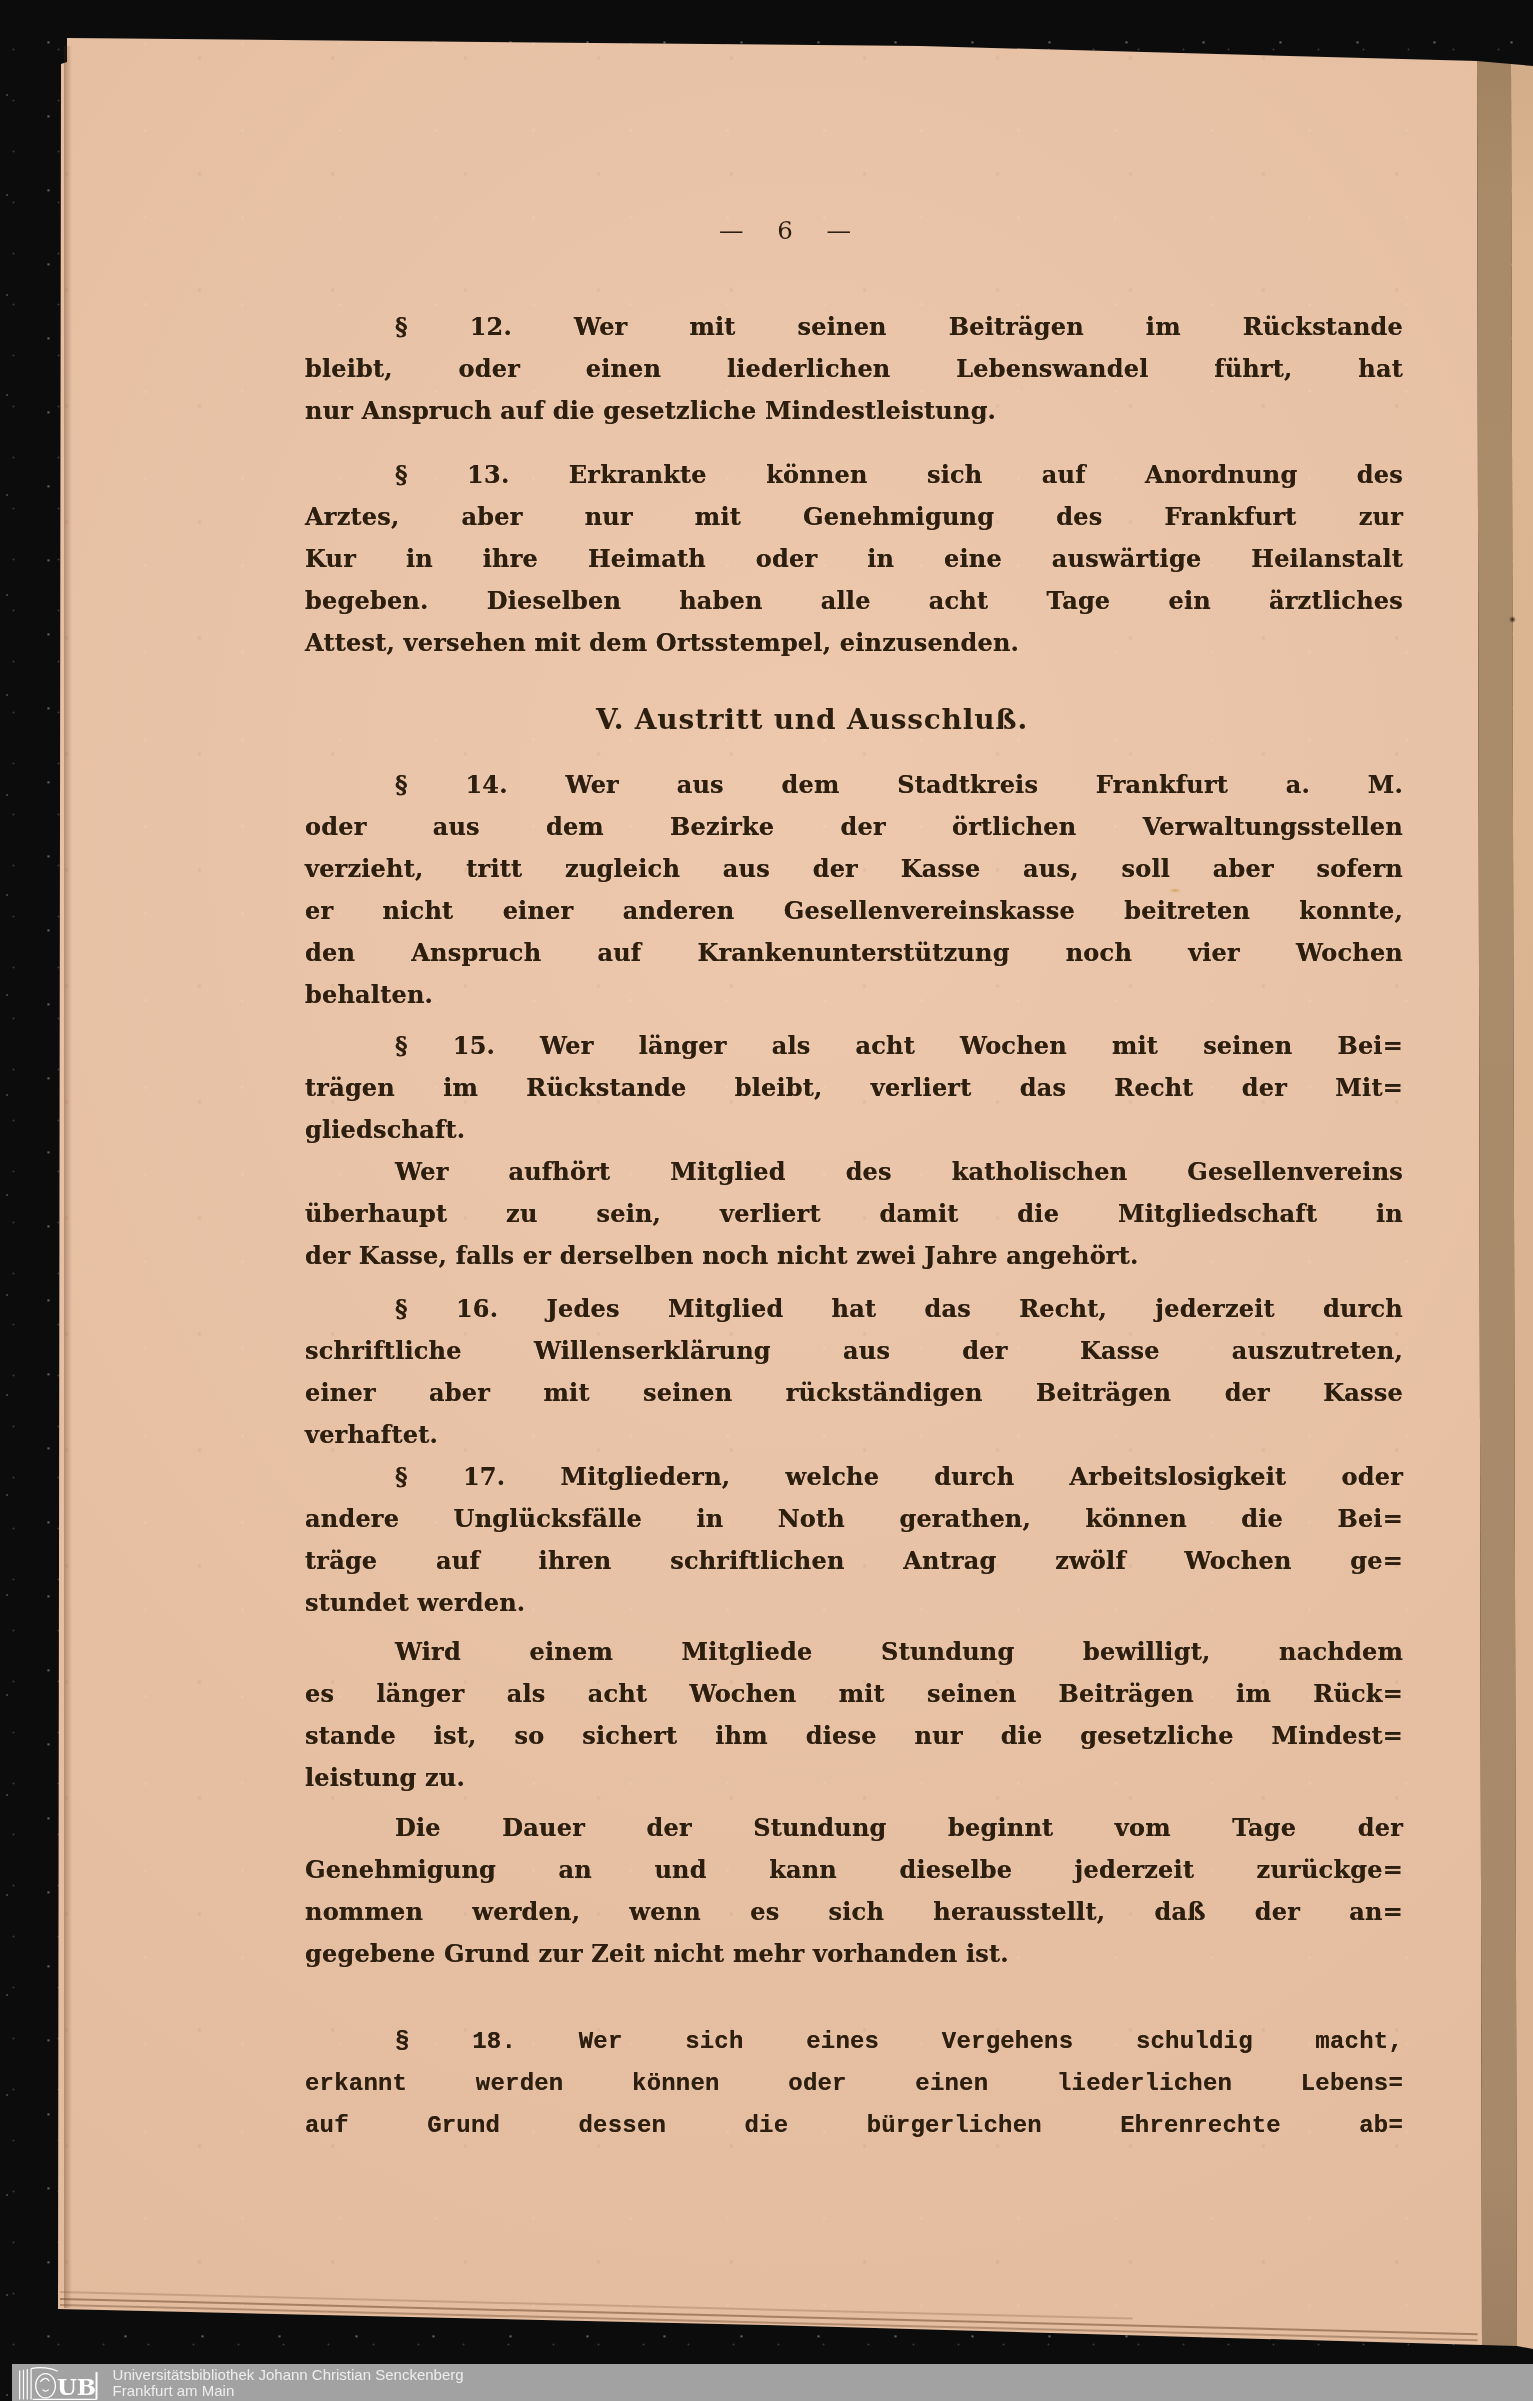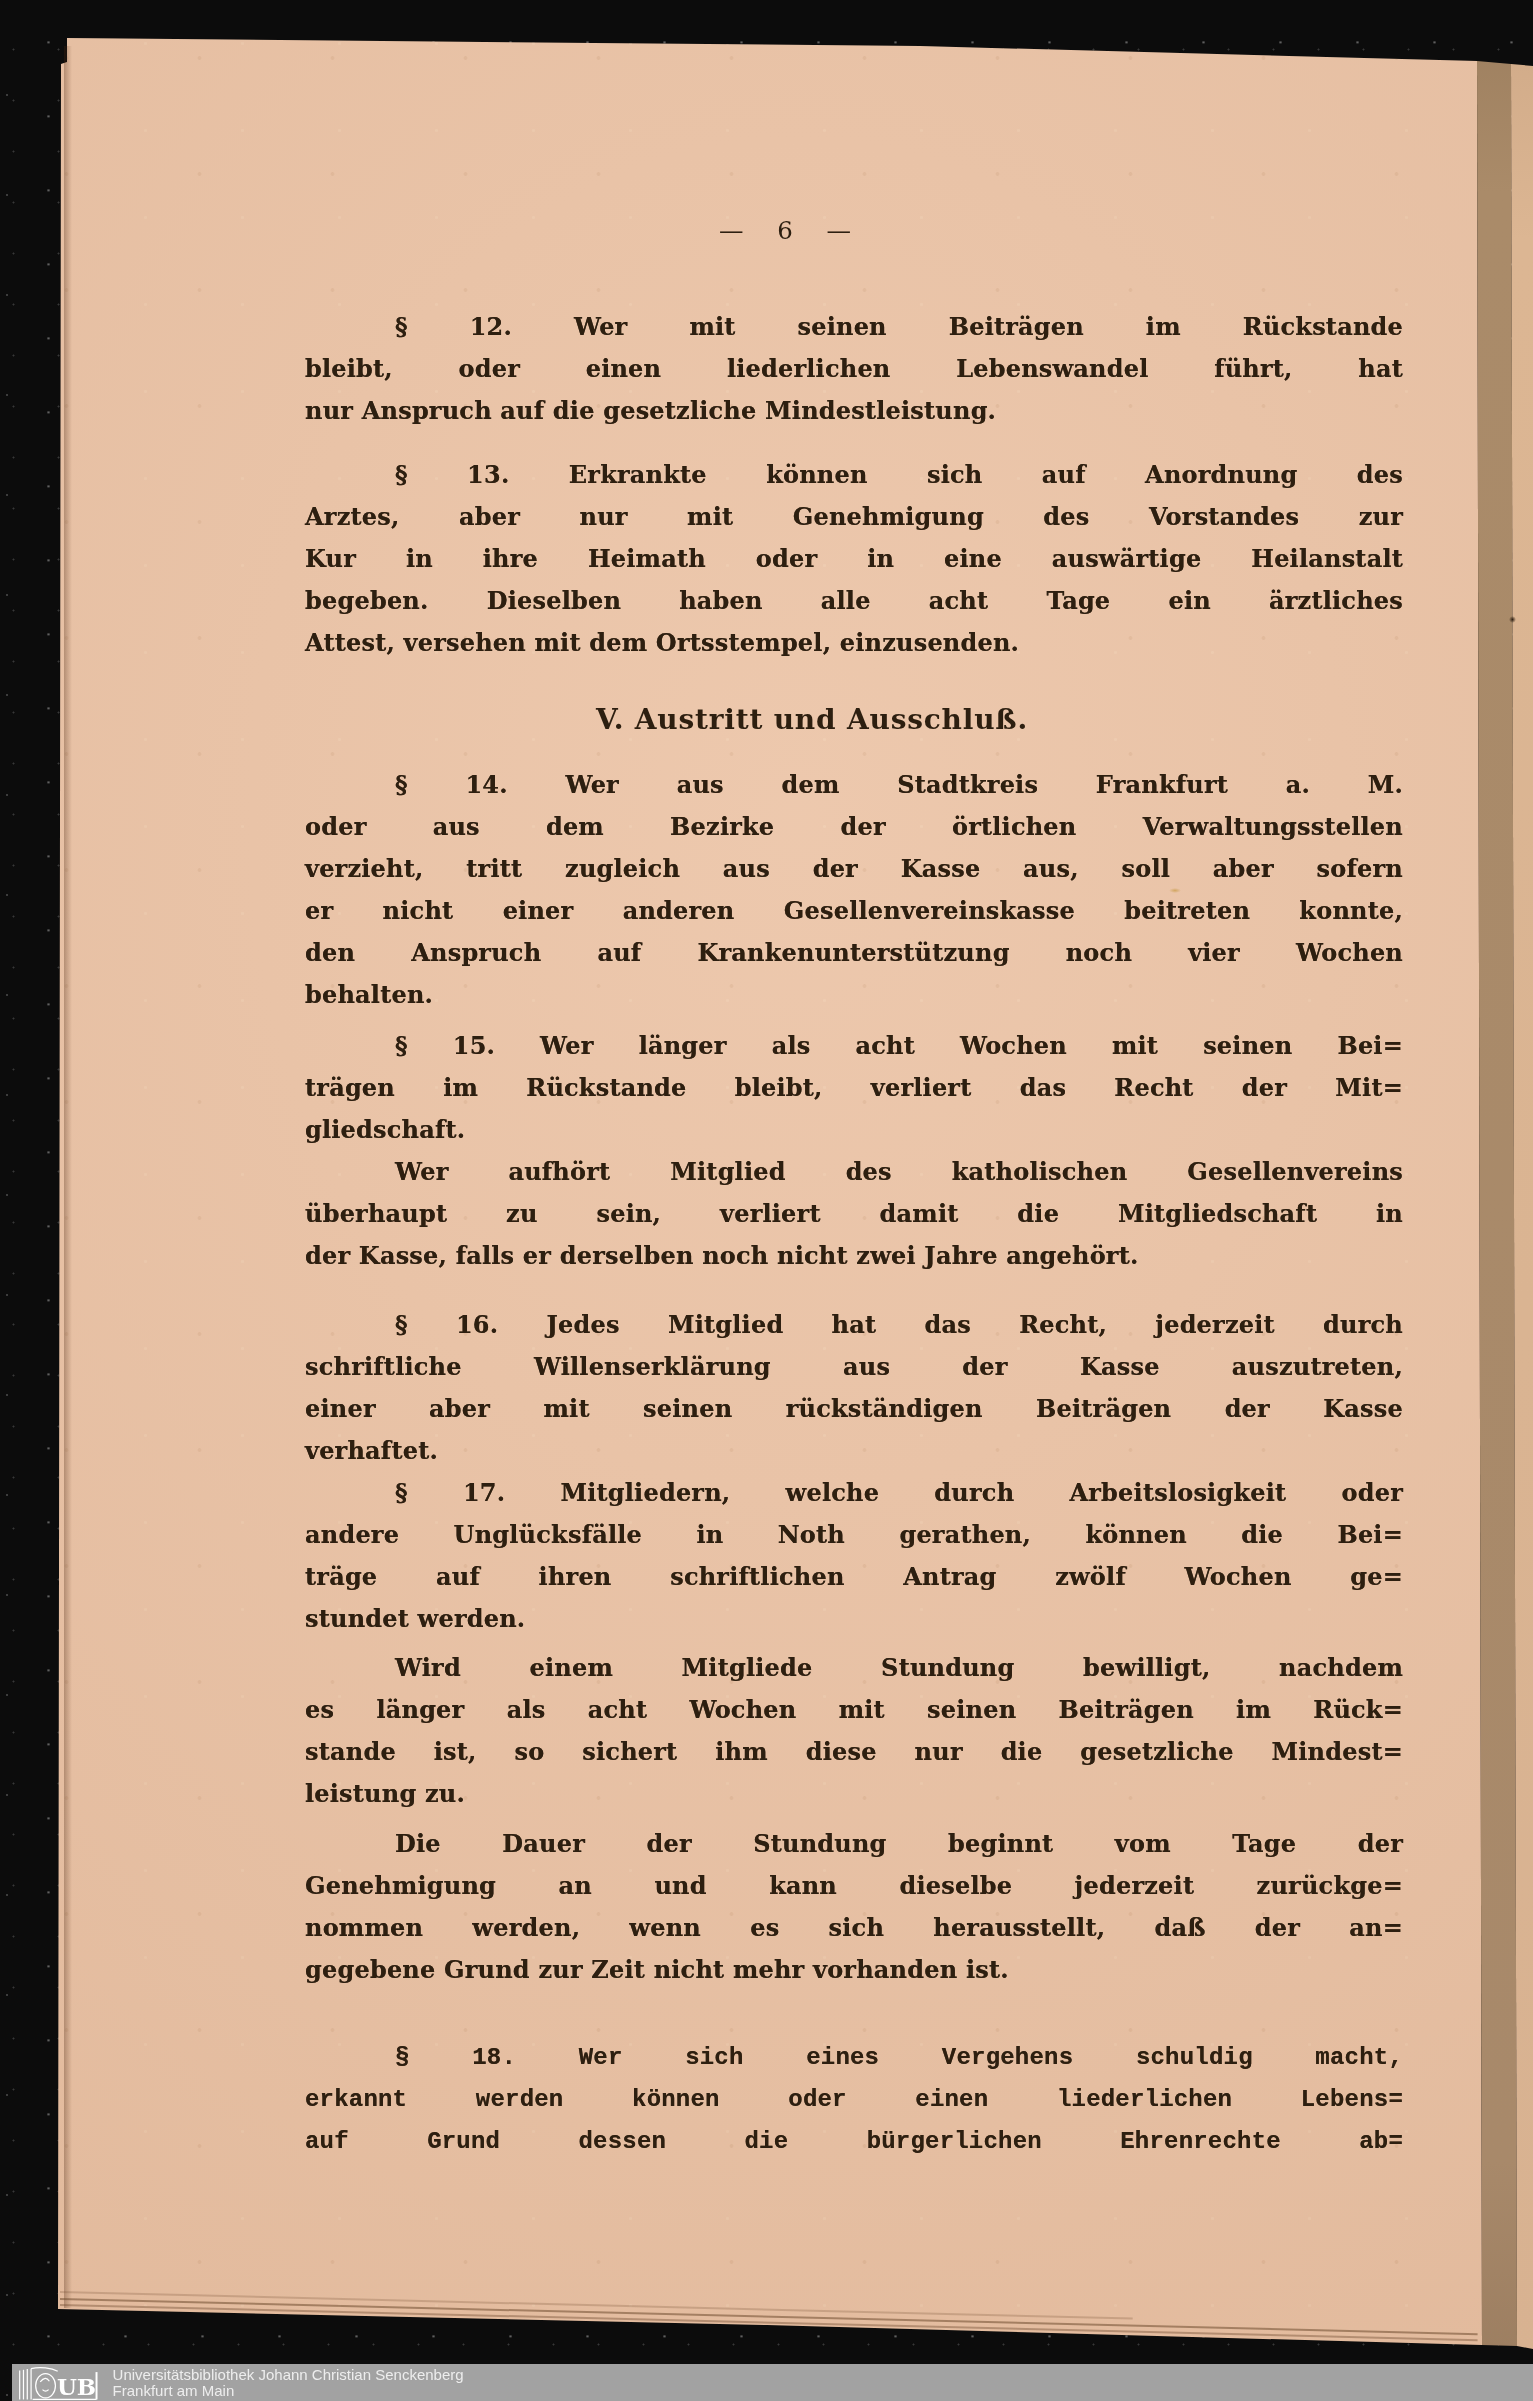--- a/index.html
+++ b/index.html
@@ -104,21 +104,21 @@
 
 <div class="text-column">
     <div class="pagenum" style="margin-top: 0px;">— 6 —</div>
     <div class="para" style="margin-top: 54px;">
       <div class="line first">§ 12. Wer mit seinen Beiträgen im Rückstande</div>
       <div class="line">bleibt, oder einen liederlichen Lebenswandel führt, hat</div>
       <div class="line flush">nur Anspruch auf die gesetzliche Mindestleistung.</div>
     </div>
     <div class="para" style="margin-top: 21.5px;">
       <div class="line first">§ 13. Erkrankte können sich auf Anordnung des</div>
-      <div class="line">Arztes, aber nur mit Genehmigung des Vorstandes zur</div>
+      <div class="line">Arztes, aber nur mit Genehmigung des Frankfurt zur</div>
       <div class="line">Kur in ihre Heimath oder in eine auswärtige Heilanstalt</div>
       <div class="line">begeben. Dieselben haben alle acht Tage ein ärztliches</div>
       <div class="line flush">Attest, versehen mit dem Ortsstempel, einzusenden.</div>
     </div>
     <div class="heading" style="margin-top: 33px;">V. Austritt und Ausschluß.</div>
     <div class="para" style="margin-top: 21px;">
       <div class="line first">§ 14. Wer aus dem Stadtkreis Frankfurt a. M.</div>
       <div class="line">oder aus dem Bezirke der örtlichen Verwaltungsstellen</div>
       <div class="line">verzieht, tritt zugleich aus der Kasse aus, soll aber sofern</div>
       <div class="line">er nicht einer anderen Gesellenvereinskasse beitreten konnte,</div>
@@ -128,21 +128,21 @@
     <div class="para" style="margin-top: 9.2px;">
       <div class="line first">§ 15. Wer länger als acht Wochen mit seinen Bei=</div>
       <div class="line">trägen im Rückstande bleibt, verliert das Recht der Mit=</div>
       <div class="line flush">gliedschaft.</div>
     </div>
     <div class="para" style="margin-top: 0px;">
       <div class="line first">Wer aufhört Mitglied des katholischen Gesellenvereins</div>
       <div class="line">überhaupt zu sein, verliert damit die Mitgliedschaft in</div>
       <div class="line flush">der Kasse, falls er derselben noch nicht zwei Jahre angehört.</div>
     </div>
-    <div class="para" style="margin-top: 27px;">
+    <div class="para" style="margin-top: 11px;">
       <div class="line first">§ 16. Jedes Mitglied hat das Recht, jederzeit durch</div>
       <div class="line">schriftliche Willenserklärung aus der Kasse auszutreten,</div>
       <div class="line">einer aber mit seinen rückständigen Beiträgen der Kasse</div>
       <div class="line flush">verhaftet.</div>
     </div>
     <div class="para" style="margin-top: 0px;">
       <div class="line first">§ 17. Mitgliedern, welche durch Arbeitslosigkeit oder</div>
       <div class="line">andere Unglücksfälle in Noth gerathen, können die Bei=</div>
       <div class="line">träge auf ihren schriftlichen Antrag zwölf Wochen ge=</div>
       <div class="line flush">stundet werden.</div>

